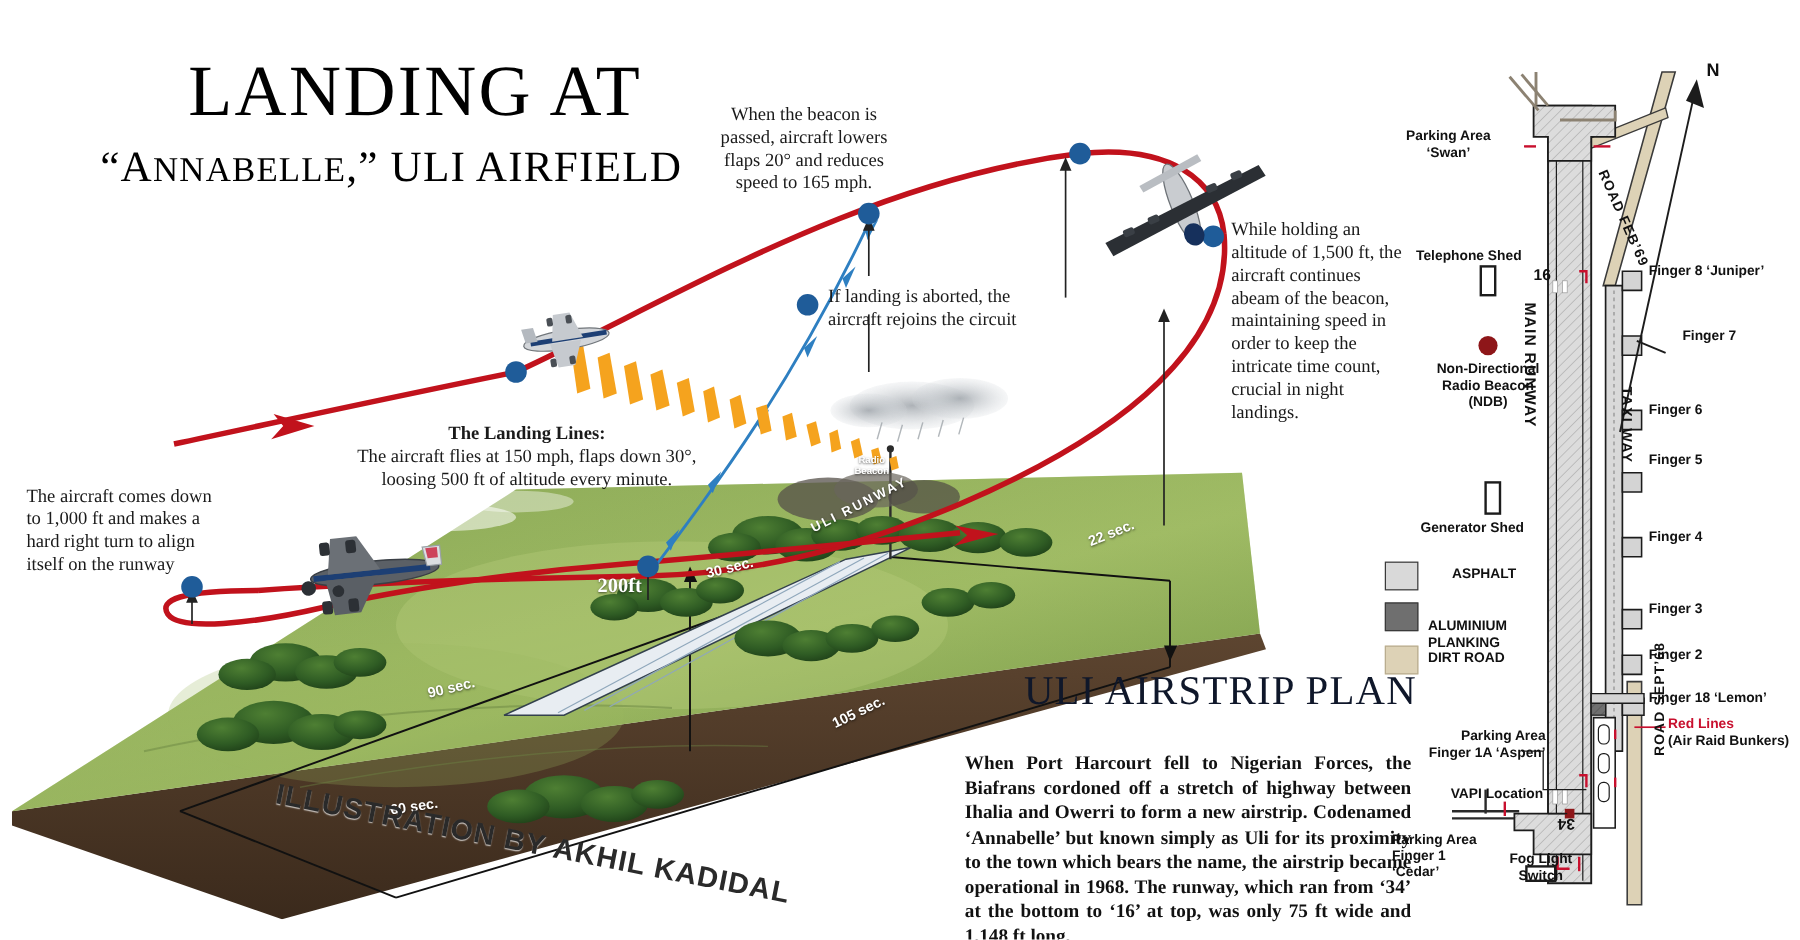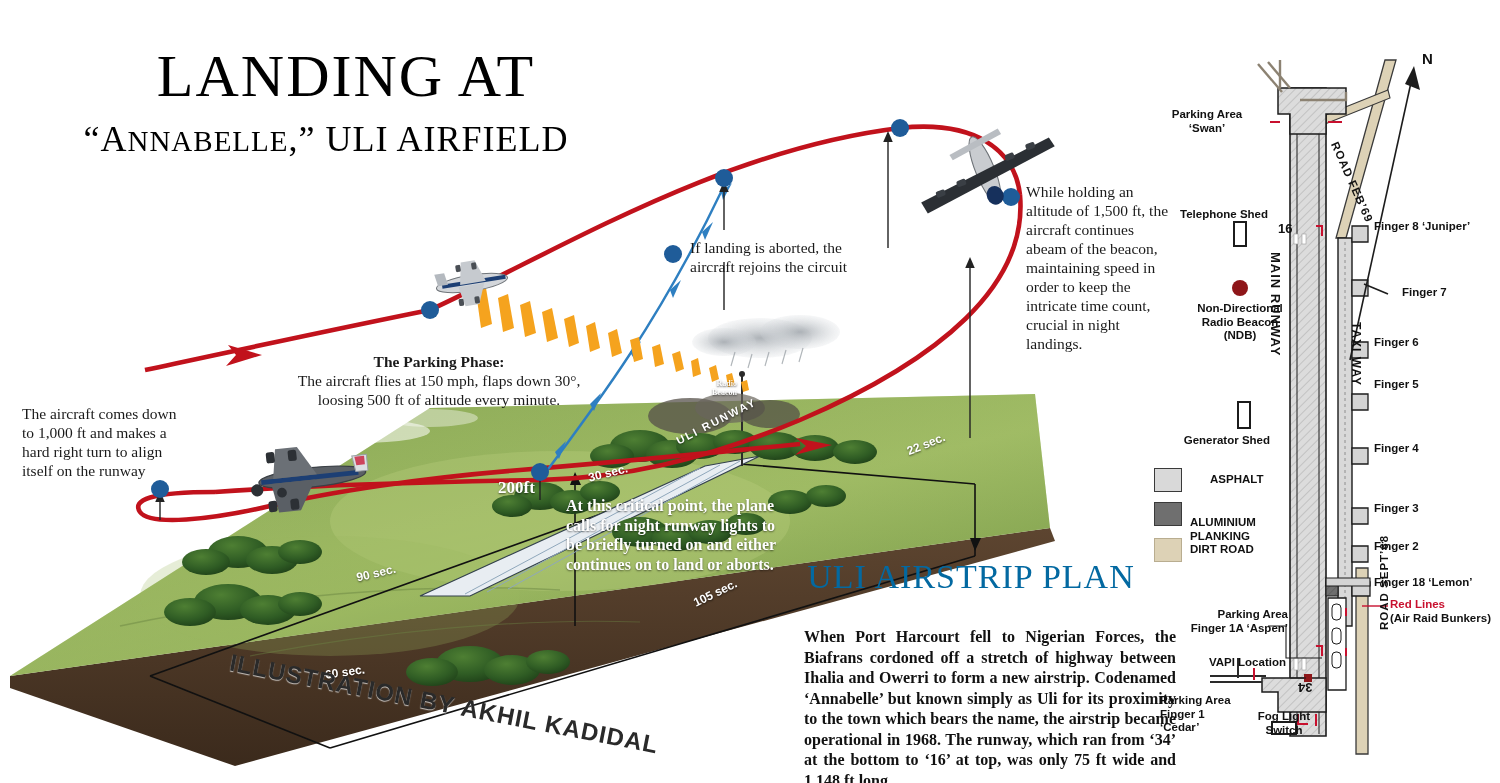--- a/index.html
+++ b/index.html
@@ -39,36 +39,36 @@
      white-space:nowrap;}
   #lbl-200ft{left:498px;top:478px;font-size:17px;font-family:"Liberation Serif",serif;}
   #lbl-30{left:588px;top:466px;transform:rotate(-14deg);}
   #lbl-22{left:906px;top:437px;transform:rotate(-22deg);}
   #lbl-90{left:356px;top:566px;transform:rotate(-13deg);}
   #lbl-105{left:692px;top:586px;transform:rotate(-26deg);}
   #lbl-60{left:325px;top:665px;transform:rotate(-8deg);}
   #lbl-uli-runway{left:672px;top:415px;transform:rotate(-27deg);font-size:11px;
      letter-spacing:2px;}
   #lbl-radio-beacon{left:712px;top:379px;font-size:8px;line-height:9px;
-     text-align:right;font-family:Liberation Serif, serif;}
+     text-align:center;}
   #credit{position:absolute;left:226px;top:690px;color:#2a2a2a;
      font-family:"Liberation Sans",sans-serif;font-weight:bold;font-size:24px;
      letter-spacing:1px;transform:rotate(11deg);text-shadow:0 1px 1px rgba(255,255,255,.7);}
 
   
   #plan{position:absolute;left:1150px;top:30px;width:350px;height:740px;}
   .pl{position:absolute;font-family:"Liberation Sans",sans-serif;font-weight:bold;
       font-size:11.5px;line-height:13.5px;color:#111;white-space:nowrap;}
   .pl.r{text-align:right;}
   .pl.c{text-align:center;}
   .pl.red{color:#c8102e;}
   .vert{writing-mode:vertical-rl;}
 
-  #plan-title{position:absolute;left:776px;top:558px;width:390px;text-align:center;
-      font-family:"Liberation Serif",serif;font-size:34px;letter-spacing:1px;color:#0369a1;}
+  #plan-title{position:absolute;left:822px;top:558px;width:390px;text-align:center;
+      font-family:"Liberation Serif",serif;font-size:34px;letter-spacing:1px;color:#0f172a;}
   #plan-body{position:absolute;left:804px;top:595px;width:372px;
       font-family:"Liberation Serif",serif;font-weight:bold;font-size:16px;
       line-height:20.5px;text-align:justify;color:#111;margin-top:32px;}
 
   
   .sw{position:absolute;width:26px;height:22px;border:1px solid #3a3a3a;}
   .sw-asphalt{background:#d9d9d9;}
   .sw-alum{background:#6f6f6f;}
   .sw-dirt{background:#ddd2b6;border-color:#b9ad90;}
 </style>
@@ -329,34 +329,34 @@
         <rect x="-12" y="-24" width="7" height="9" rx="2"></rect>
         <rect x="-32" y="16" width="7" height="9" rx="2"></rect>
         <rect x="-14" y="16" width="7" height="9" rx="2"></rect>
       </g>
       <circle cx="-40" cy="6" r="5" fill="#2c3035"></circle>
       <circle cx="-20" cy="10" r="4" fill="#2c3035"></circle>
     </g>
   </svg>
 
 
+  <div class="note c" style="left:588px;top:86px;width:164px;">When the beacon is passed, aircraft lowers flaps 20° and reduces speed to 165 mph.</div>
 
 
   <div class="note l" style="left:1026px;top:182px;width:152px;">While holding an altitude of 1,500 ft, the aircraft continues abeam of the beacon, maintaining speed in order to keep the intricate time count, crucial in night landings.</div>
 
   <div class="note l" style="left:690px;top:238px;width:164px;">If landing is aborted, the aircraft rejoins the circuit</div>
 
   <div class="note c" style="left:296px;top:352px;width:286px;">
-    <b>The Parking Phase:</b><br>
+    <b>The Landing Lines:</b><br>
     <span>The aircraft flies at 150 mph, flaps down 30°,  loosing 500 ft of altitude every minute.</span>
   </div>
 
   <div class="note l" style="left:22px;top:404px;width:162px;">The aircraft comes down to 1,000 ft and makes a hard right turn to align itself on the runway</div>
 
-  <div class="whitenote" style="left:566px;top:496px;width:212px;">At this critical point, the plane calls for night runway lights to be briefly turned on and either continues on to land or aborts.</div>
 
   <div class="terrlabel" id="lbl-200ft">200ft</div>
   <div class="terrlabel" id="lbl-30">30 sec.</div>
   <div class="terrlabel" id="lbl-22">22 sec.</div>
   <div class="terrlabel" id="lbl-90">90 sec.</div>
   <div class="terrlabel" id="lbl-105">105 sec.</div>
   <div class="terrlabel" id="lbl-60">60 sec.</div>
   <div class="terrlabel" id="lbl-uli-runway">ULI  RUNWAY</div>
   <div class="terrlabel" id="lbl-radio-beacon">
     <span>Radio</span><br>
@@ -508,21 +508,21 @@
     <div class="pl" style="left:148px;top:650px;font-size:13px;transform:rotate(180deg);">34</div>
 
     <div class="pl" style="left:190px;top:110px;transform:rotate(66deg);transform-origin:left top;letter-spacing:1px;">ROAD FEB’69</div>
 
     <div class="pl" style="left:228px;top:600px;transform:rotate(-90deg);transform-origin:left top;letter-spacing:1px;">ROAD SEPT’68</div>
 
     <div class="pl" style="left:272px;top:22px;font-size:15px;">N</div>
 
     
     <div class="pl" style="left:224px;top:190px;">Finger 8 ‘Juniper’</div>
-    <div class="pl" style="left:224px;top:256px;padding-left:28px;">Finger 7</div>
+    <div class="pl" style="left:224px;top:244px;padding-left:28px;">Finger 7</div>
     <div class="pl" style="left:224px;top:306px;">Finger 6</div>
     <div class="pl" style="left:224px;top:348px;">Finger 5</div>
     <div class="pl" style="left:224px;top:412px;">Finger 4</div>
     <div class="pl" style="left:224px;top:472px;">Finger 3</div>
     <div class="pl" style="left:224px;top:510px;">Finger 2</div>
     <div class="pl" style="left:224px;top:546px;">Finger 18 ‘Lemon’</div>
 
     
     <div class="pl red" style="left:240px;top:568px;">
       <div>Red Lines</div>

